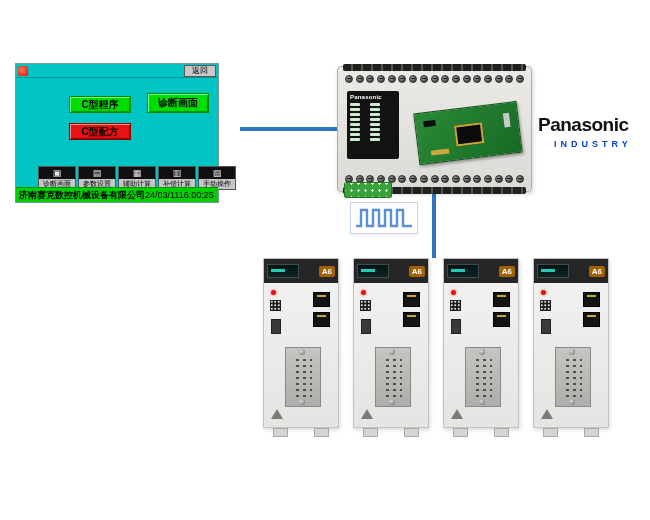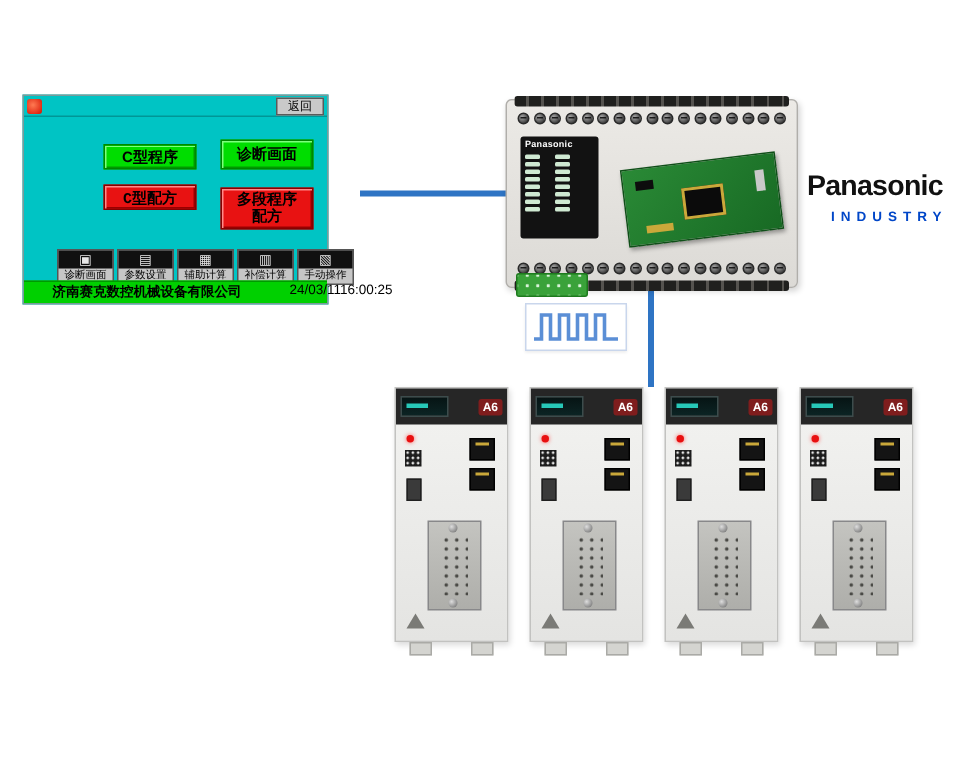--- a/index.html
+++ b/index.html
@@ -15,27 +15,27 @@
   .hmi{position:absolute;left:15px;top:63px;width:204px;height:140px;background:#00c4c4;border:1px solid #7a9a9a;box-sizing:border-box;}
   .hmi-titlebar{position:relative;height:14px;border-bottom:1px solid #009696;display:flex;align-items:center;padding:0 2px;box-sizing:border-box;}
   .hmi-logo{width:10px;height:10px;border-radius:2px;background:radial-gradient(circle at 40% 40%,#ff7a52,#d41000);}
   .hmi-back{margin-left:auto;background:#c9c9c9;border:1px solid #5a5a5a;font-size:8px;line-height:10px;padding:0 7px;color:#000;cursor:pointer;}
   .hmi-main{position:absolute;left:0;top:14px;right:0;bottom:15px;}
   .hmi-btn{position:absolute;display:flex;align-items:center;justify-content:center;text-align:center;font-size:10px;font-weight:bold;color:#000;cursor:pointer;box-sizing:border-box;}
   .hmi-btn.green{background:#00dd00;border:1px solid #008800;box-shadow:inset 1px 1px 0 #7dff7d, inset -1px -1px 0 #009900;}
   .hmi-btn.red{background:#e81212;border:1px solid #880000;box-shadow:inset 1px 1px 0 #ff8a8a, inset -1px -1px 0 #990000;}
   .btn-c-prog{left:53px;top:18px;width:62px;height:17px;}
   .btn-multi{left:131px;top:15px;width:62px;height:20px;}
-  .btn-c-recipe{left:53px;top:45px;width:62px;height:17px;font-family:Liberation Mono, monospace;}
+  .btn-c-recipe{left:53px;top:45px;width:62px;height:17px;}
   .btn-multi-recipe{left:131px;top:47px;width:62px;height:28px;padding:0 9px;line-height:11px;}
   .hmi-toolbar{position:absolute;left:22px;top:88px;display:flex;gap:2px;}
   .tb-btn{width:38px;height:24px;background:#c6c6c6;border:1px solid #555;box-sizing:border-box;cursor:pointer;}
   .tb-icon{height:12px;background:#101010;color:#e8e8e8;font-size:9px;line-height:12px;text-align:center;overflow:hidden;}
   .tb-label{font-size:7px;line-height:10px;text-align:center;color:#000;white-space:nowrap;overflow:hidden;}
-  .hmi-status{position:absolute;left:0;right:0;bottom:0;height:15px;background:#00d000;border-top:1px solid #009900;display:flex;align-items:flex-start;padding:0 19px;box-sizing:border-box;gap:32px;}
+  .hmi-status{position:absolute;left:0;right:0;bottom:0;height:15px;background:#00d000;border-top:1px solid #009900;display:flex;align-items:center;padding:0 3px;box-sizing:border-box;}
   .status-company{font-size:9px;font-weight:bold;color:#000;white-space:nowrap;}
   .status-time{margin-left:auto;font-size:9px;color:#000;white-space:nowrap;}
   .status-endcap{width:7px;height:11px;background:#000;margin-left:3px;}
 
   
   .plc{position:absolute;left:337px;top:66px;width:193px;height:124px;background:linear-gradient(#eceae6,#dcdad6);border:1px solid #b0aeaa;border-radius:4px;box-shadow:1px 2px 4px rgba(0,0,0,.18);}
   .plc-caps{position:absolute;left:5px;right:5px;top:-3px;height:7px;border-radius:2px;background:repeating-linear-gradient(90deg,#20201e 0 8px,#55534f 8px 10px);}
   .plc-caps.bottom{top:auto;bottom:-3px;}
   .plc-terminals{position:absolute;left:7px;right:7px;display:flex;justify-content:space-between;}
   .plc-terminals.top{top:8px;}
@@ -60,21 +60,21 @@
 
   
   .pulse-box{position:absolute;left:350px;top:202px;width:66px;height:30px;background:#fff;border:1px solid #c9d6ec;box-shadow:0 1px 2px rgba(0,0,0,.08);display:flex;align-items:center;justify-content:center;}
 
   
   .servo-rack{position:absolute;left:263px;top:258px;width:352px;height:186px;display:flex;gap:14px;}
   .servo{position:relative;width:76px;height:170px;background:linear-gradient(#f3f3f1,#e4e4e2);border:1px solid #c2c2c0;box-sizing:border-box;box-shadow:1px 2px 4px rgba(0,0,0,.15);}
   .servo-top{position:absolute;left:0;right:0;top:0;height:24px;background:#262626;display:flex;align-items:center;padding:0 3px;box-sizing:border-box;}
   .servo-display{width:30px;height:12px;background:linear-gradient(#061414,#0c2424);border:1px solid #3c4c4c;}
   .servo-display::after{content:"";display:block;margin:4px 3px;height:3px;background:linear-gradient(90deg,#27c8b8 0 60%,transparent 60%);}
-  .servo-badge{margin-left:auto;background:#7f1d1d;color:#fff;font-size:8px;font-weight:bold;padding:1px 3px;border-radius:2px;line-height:9px;}
+  .servo-badge{margin-left:auto;background:#a16207;color:#fff;font-size:8px;font-weight:bold;padding:1px 3px;border-radius:2px;line-height:9px;}
   .servo-led{position:absolute;left:7px;top:31px;width:5px;height:5px;border-radius:50%;background:#e81010;box-shadow:0 0 3px #ff5a5a;}
   .servo-qr{position:absolute;left:6px;top:41px;width:11px;height:11px;background:#1d1d1d;background-image:radial-gradient(circle,#e8e8e8 0.8px,transparent 1px);background-size:3.5px 3.5px;}
   .servo-usb{position:absolute;left:7px;top:60px;width:8px;height:13px;background:#3a3a3a;border:1px solid #202020;}
   .servo-ports{position:absolute;right:8px;top:33px;}
   .port{width:15px;height:13px;background:#141414;border:1px solid #000;margin-bottom:5px;position:relative;}
   .port::after{content:"";position:absolute;left:3px;right:3px;top:2px;height:2px;background:#caa83a;}
   .servo-connector{position:absolute;left:21px;top:88px;width:34px;height:58px;background:linear-gradient(#c4c4c0,#aeaeaa);border:1px solid #88888a;}
   .servo-connector .pin-grid{position:absolute;left:8px;right:8px;top:9px;bottom:9px;background-image:radial-gradient(circle,#4a4a46 1.1px,transparent 1.4px);background-size:7px 6px;}
   .servo-connector .cscrew{position:absolute;left:13px;width:6px;height:6px;border-radius:50%;background:radial-gradient(circle at 35% 35%,#ddd,#666);}
   .servo-connector .cscrew.t{top:1px;} .servo-connector .cscrew.b{bottom:1px;}
@@ -93,21 +93,20 @@
 
   <div class="hmi">
     <div class="hmi-titlebar">
       <div class="hmi-logo"></div>
       <div class="hmi-back">返回</div>
     </div>
     <div class="hmi-main">
       <div class="hmi-btn green btn-c-prog">C型程序</div>
       <div class="hmi-btn green btn-multi">诊断画面</div>
       <div class="hmi-btn red btn-c-recipe">C型配方</div>
-      <div class="hmi-btn red btn-multi-recipe">多段程序配方</div>
 
       <div class="hmi-toolbar">
         <div class="tb-btn">
           <div class="tb-icon">▣</div>
           <div class="tb-label">诊断画面</div>
         </div>
         <div class="tb-btn">
           <div class="tb-icon">▤</div>
           <div class="tb-label">参数设置</div>
         </div>

